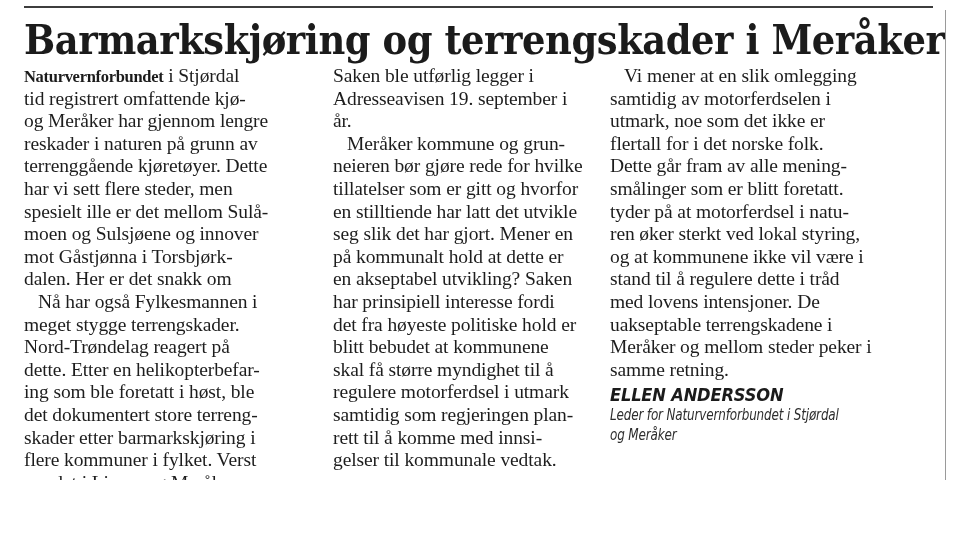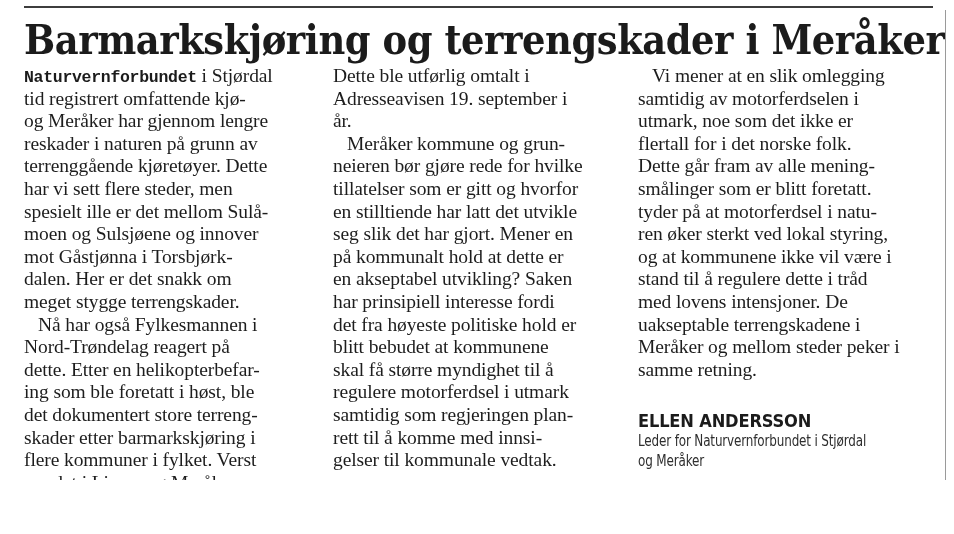--- a/index.html
+++ b/index.html
@@ -40,39 +40,39 @@
     transform: scaleX(0.90);
     transform-origin: 0 0;
   }
   .col {
     position: absolute;
     top: 65px;
     width: 300px;
   }
   .col-0 { left: 24px; }
   .col-1 { left: 333px; }
-  .col-2 { left: 638px; }
+  .col-2 { left: 610px; }
   .line {
     height: 22.6px;
     line-height: 22.6px;
     font-family: "Liberation Serif", serif;
     font-size: 19.5px;
     letter-spacing: -0.1px;
     color: #1d1d1d;
     white-space: nowrap;
   }
   .line.indent { padding-left: 14px; }
   .lead {
-    font-family: Liberation Mono, monospace;
+    font-family: Liberation Serif, serif;
     font-weight: bold;
     font-size: 16.5px;
     letter-spacing: -0.3px;
     color: #1b1b1b;
   }
-  .byline { margin-top: 29px; }
+  .byline { margin-top: 3px; font-style: italic; }
   .byline-name {
     font-family: "DejaVu Sans", sans-serif;
     font-weight: bold;
     font-size: 18.5px;
     line-height: 22px;
     letter-spacing: -0.2px;
     color: #1b1b1b;
     white-space: nowrap;
     transform: scaleX(0.88);
     transform-origin: 0 0;
@@ -102,35 +102,35 @@
         <div class="line"><span class="lead">Naturvernforbundet</span> i Stjørdal</div>
         <div class="line">tid registrert omfattende kjø-</div>
         <div class="line">og Meråker har gjennom lengre</div>
         <div class="line">reskader i naturen på grunn av</div>
         <div class="line">terrenggående kjøretøyer. Dette</div>
         <div class="line">har vi sett flere steder, men</div>
         <div class="line">spesielt ille er det mellom Sulå-</div>
         <div class="line">moen og Sulsjøene og innover</div>
         <div class="line">mot Gåstjønna i Torsbjørk-</div>
         <div class="line">dalen. Her er det snakk om</div>
+        <div class="line indent">Nå har også Fylkesmannen i</div>
         <div class="line">meget stygge terrengskader.</div>
-        <div class="line indent">Nå har også Fylkesmannen i</div>
         <div class="line">Nord-Trøndelag reagert på</div>
         <div class="line">dette. Etter en helikopterbefar-</div>
         <div class="line">ing som ble foretatt i høst, ble</div>
         <div class="line">det dokumentert store terreng-</div>
         <div class="line">skader etter barmarkskjøring i</div>
         <div class="line">flere kommuner i fylket. Verst</div>
         <div class="line">var det i Lierne og Meråker.</div>
       </div>
   </div>
 
   <div class="col col-1">
     <div class="lines">
-        <div class="line">Dette ble utførlig omtalt i</div>
+        <div class="line">Saken ble utførlig legger i</div>
         <div class="line">Adresseavisen 19. september i</div>
         <div class="line">år.</div>
         <div class="line indent">Meråker kommune og grun-</div>
         <div class="line">neieren bør gjøre rede for hvilke</div>
         <div class="line">tillatelser som er gitt og hvorfor</div>
         <div class="line">en stilltiende har latt det utvikle</div>
         <div class="line">seg slik det har gjort. Mener en</div>
         <div class="line">på kommunalt hold at dette er</div>
         <div class="line">en akseptabel utvikling? Saken</div>
         <div class="line">har prinsipiell interesse fordi</div>

